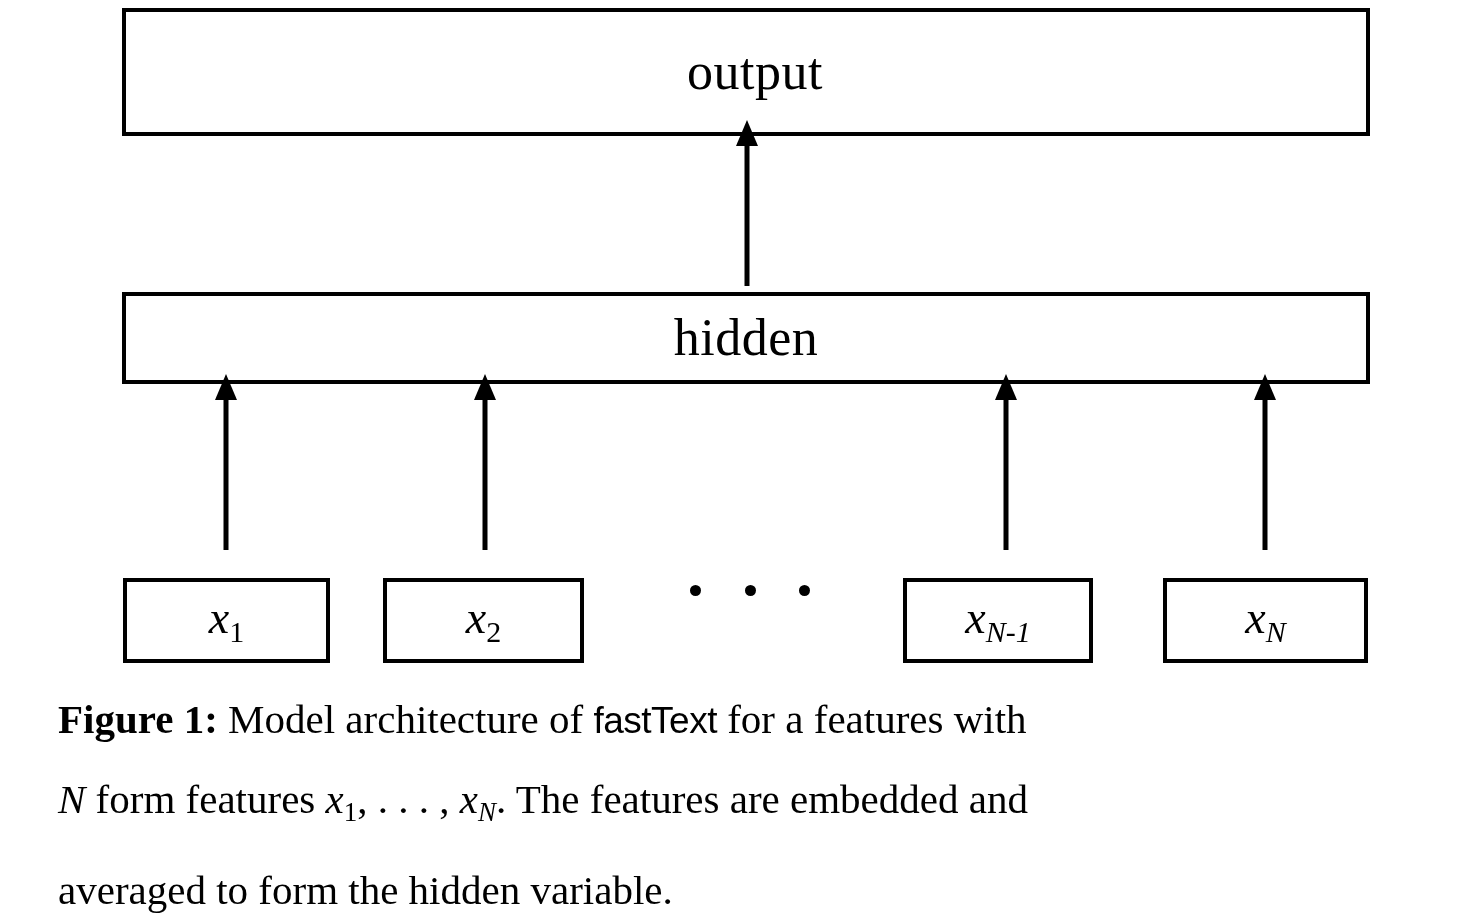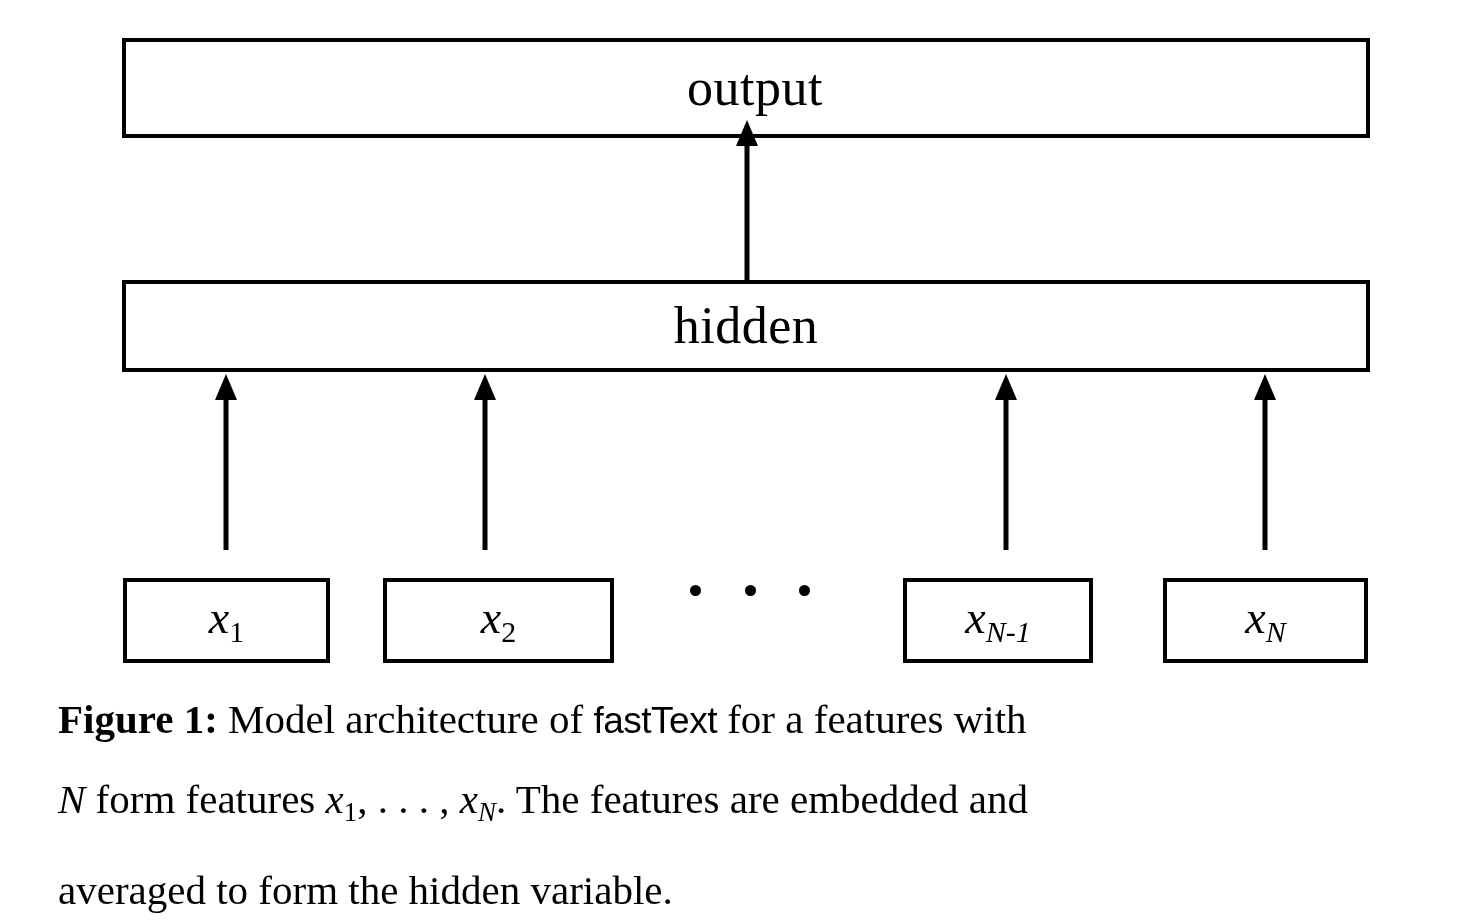--- a/index.html
+++ b/index.html
@@ -37,39 +37,39 @@
 
   .node-label {
     font-family: "Liberation Serif", "DejaVu Serif", serif;
     font-size: 52px;
     letter-spacing: 0.5px;
   }
 
   
   #output-box {
     left: 122px;
-    top: 38px;
+    top: 8px;
     width: 1248px;
-    height: 100px;
+    height: 128px;
     padding-left: 18px;
   }
   #hidden-box {
     left: 122px;
-    top: 280px;
+    top: 292px;
     width: 1248px;
     height: 92px;
   }
 
   
   .input-box {
     top: 578px;
     height: 85px;
   }
   #input-box-0 { left: 123px;  width: 207px; }
-  #input-box-1 { left: 383px;  width: 231px; }
+  #input-box-1 { left: 383px;  width: 201px; }
   #input-box-2 { left: 903px;  width: 190px; }
   #input-box-3 { left: 1163px; width: 205px; }
 
   .math-var {
     font-family: "Liberation Serif", "DejaVu Serif", serif;
     font-style: italic;
     font-size: 46px;
     white-space: nowrap;
   }
   .math-var .sub {

